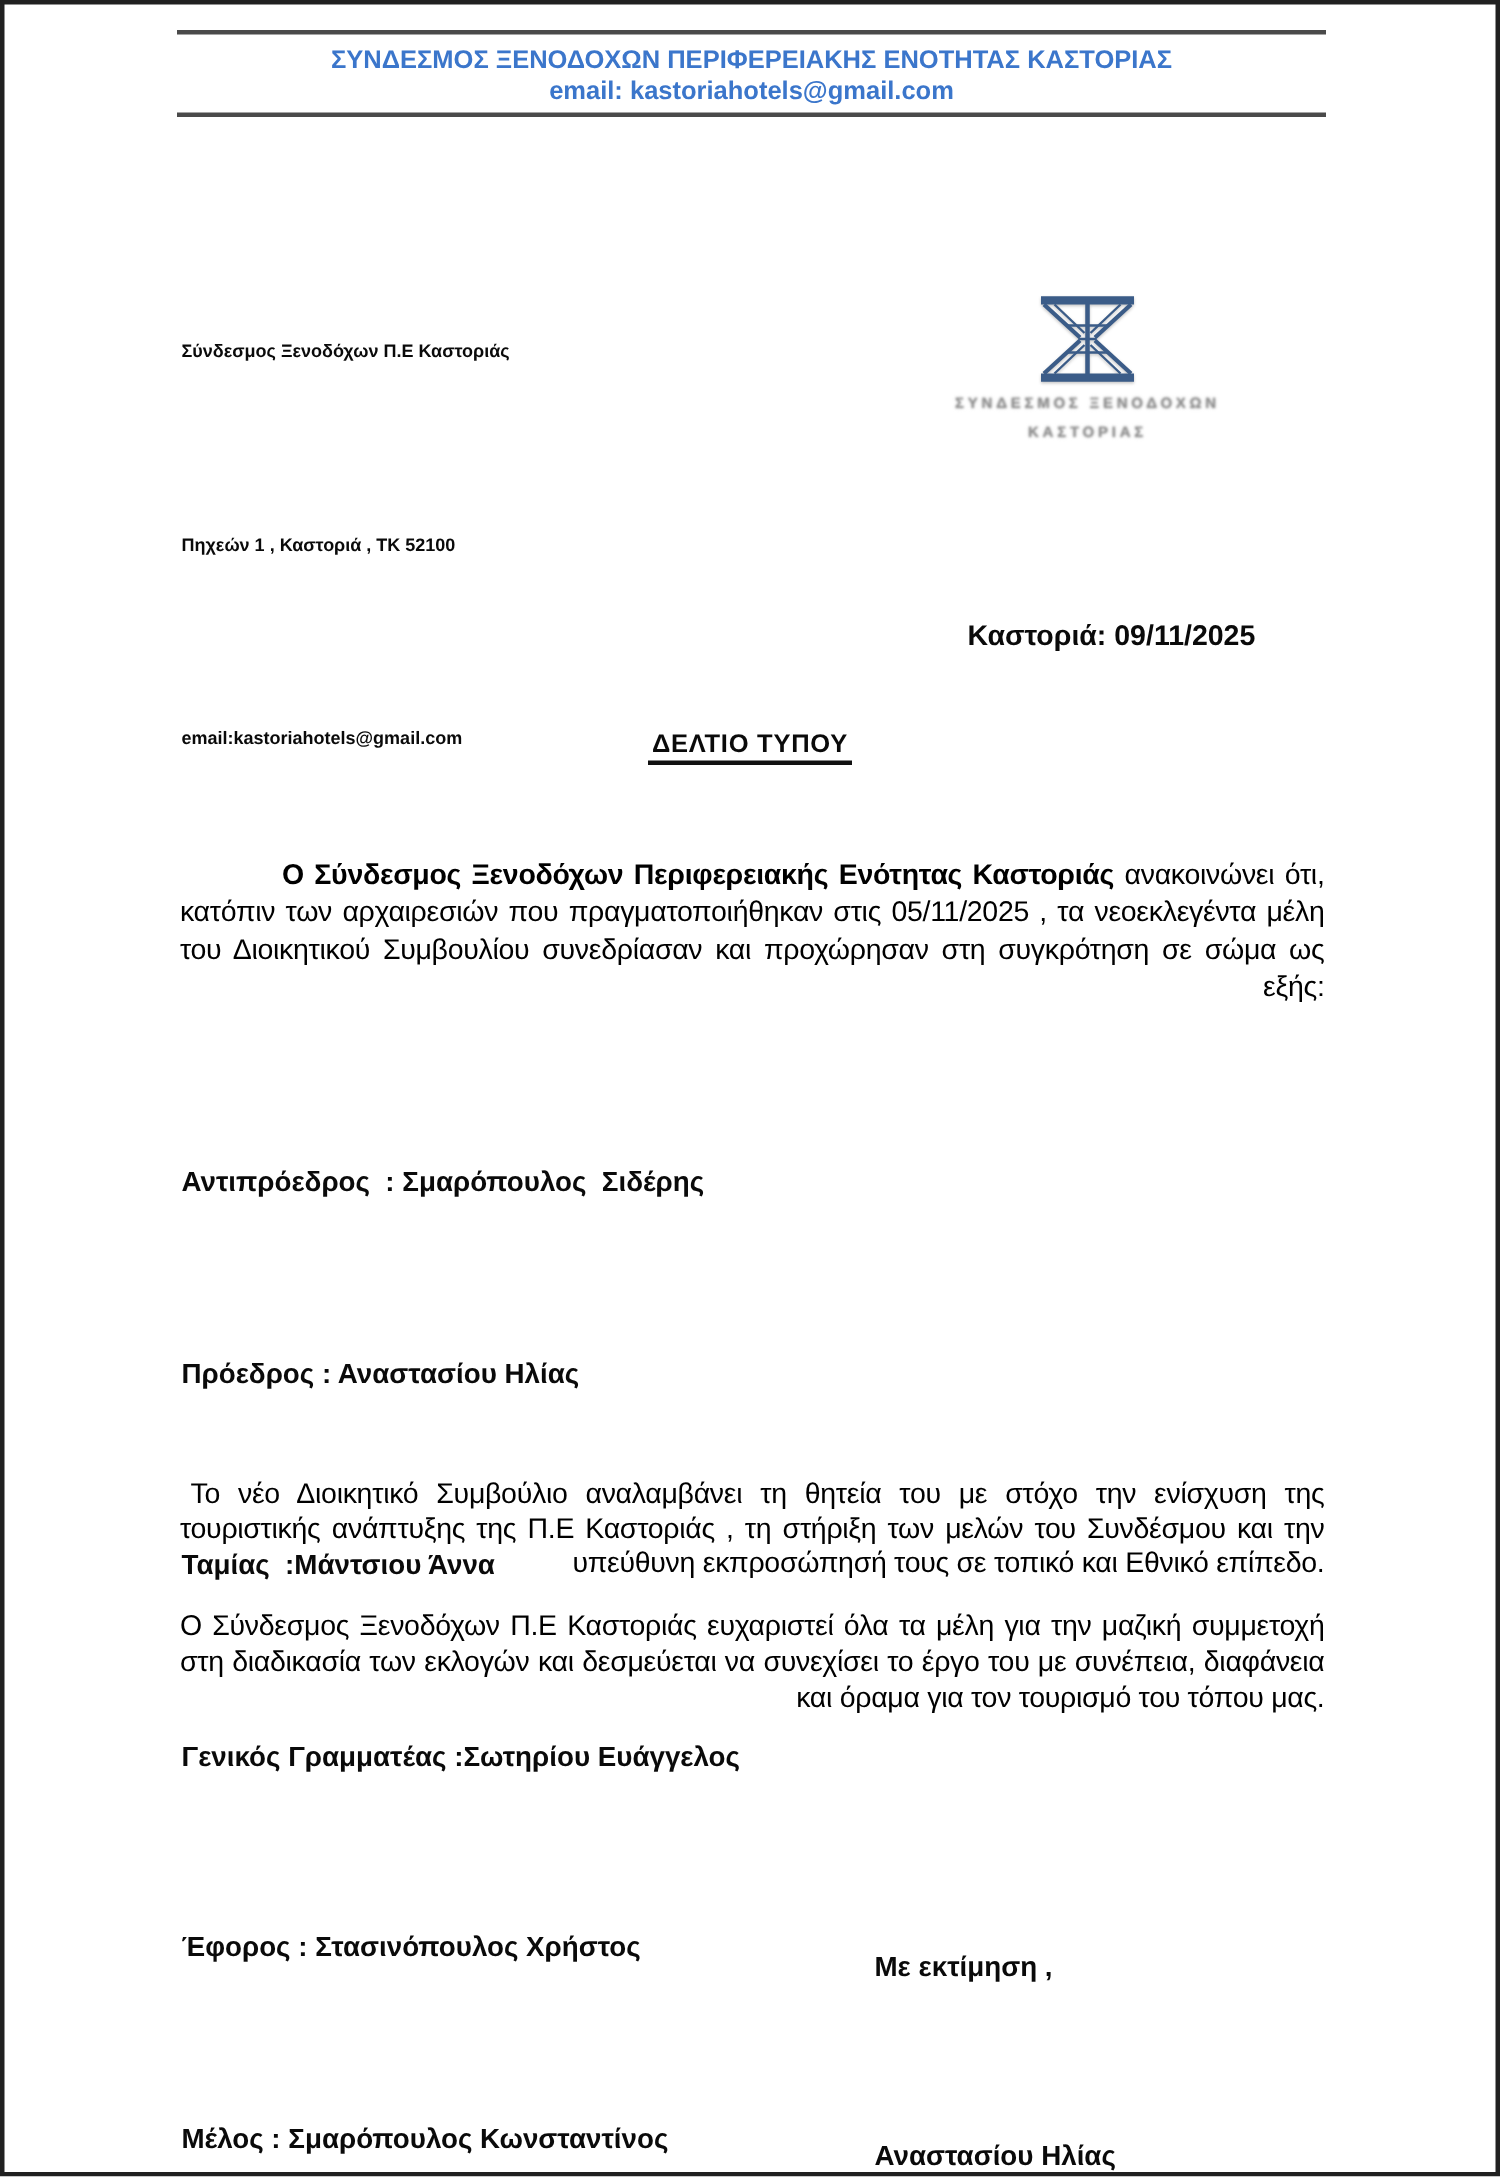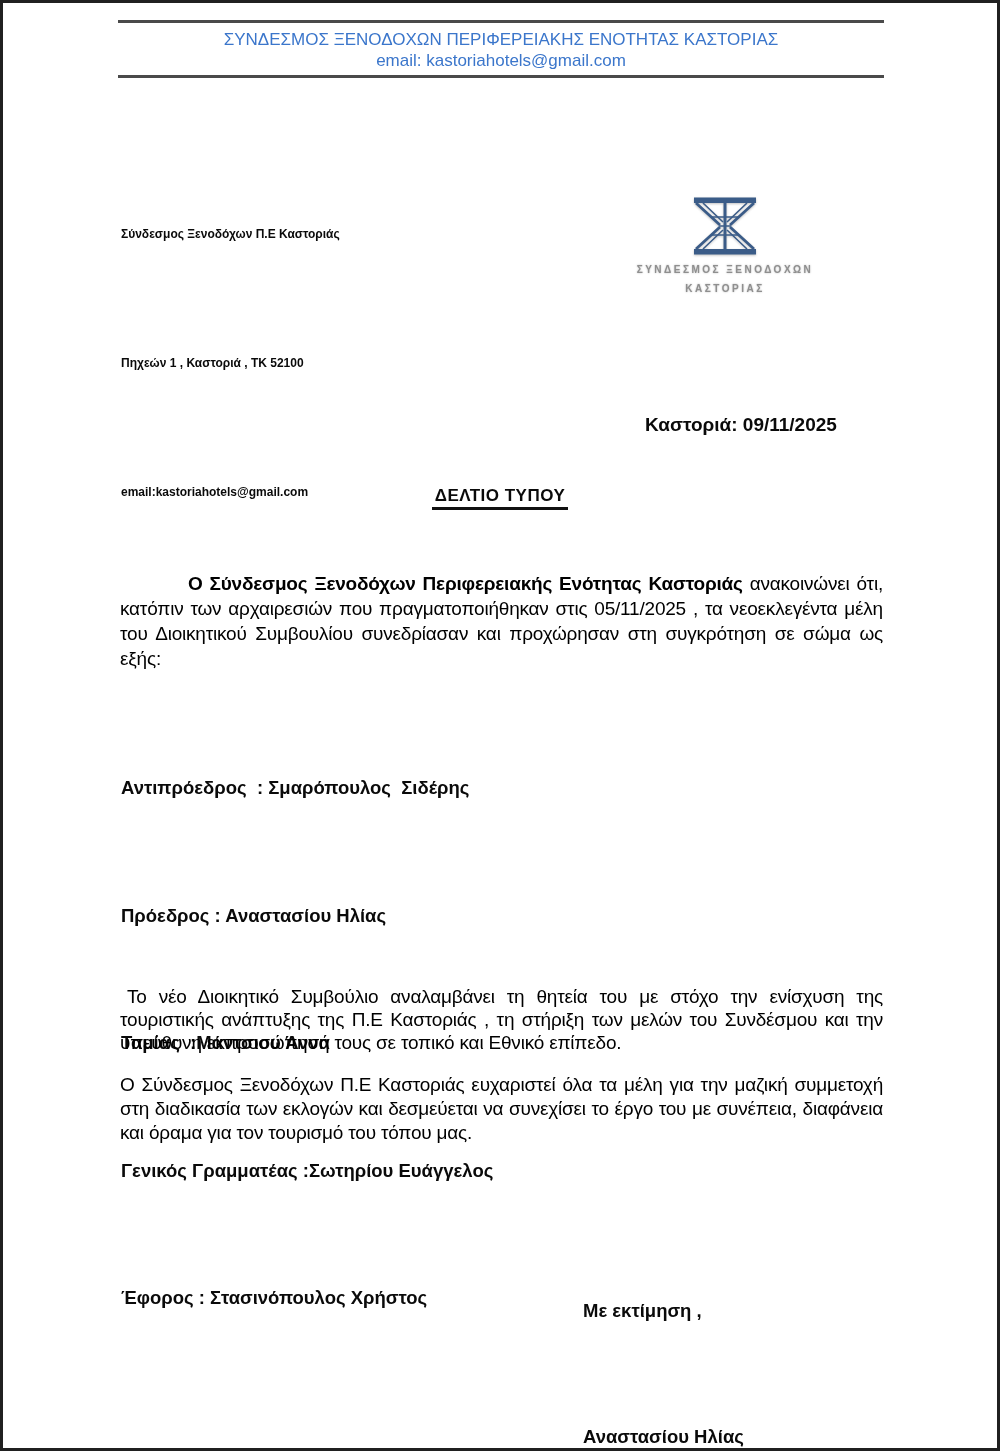--- a/index.html
+++ b/index.html
@@ -15,41 +15,41 @@
     position:relative;width:1000px;height:1451px;box-sizing:border-box;
     background:#fff;border:3px solid var(--page-border);
     font-family:"Liberation Sans",sans-serif;color:var(--ink);overflow:hidden;
   }
   
   .letterhead{
     position:absolute;top:17px;left:115px;right:113px;
     border-top:3px solid var(--rule);border-bottom:3px solid var(--rule);
     padding:6px 0 4px 0;text-align:center;
   }
-  .lh-line{font-weight:normal;font-size:17px;line-height:21px;color:var(--accent);}
+  .lh-line{font-weight:bold;font-size:17px;line-height:21px;color:var(--accent);}
   
   .sender{position:absolute;top:124px;left:118px;font-weight:bold;font-size:12px;line-height:43px;white-space:pre;}
   
   .logo{position:absolute;top:193px;left:589px;width:266px;text-align:center;}
   .logo svg{display:block;margin:0 auto 4px auto;filter:blur(0.4px) drop-shadow(0 1px 1px rgba(120,120,120,0.45));}
   .logo-text{font-weight:bold;font-size:10px;line-height:19px;letter-spacing:2.5px;color:var(--logo-gray);
     filter:blur(0.55px);text-shadow:0 0 2px #b5b5b5;}
   
   .dateline{position:absolute;top:411px;left:642px;font-weight:bold;font-size:19px;}
   
   .title-wrap{position:absolute;top:483px;left:0;width:100%;text-align:center;}
   .title-text{display:inline-block;font-weight:bold;font-size:17px;letter-spacing:0.5px;
     border-bottom:3px solid #111;padding:0 3px 1px 3px;}
   
   .para{position:absolute;left:117px;width:763px;font-size:19px;letter-spacing:-0.2px;color:#000;}
   .p1{top:568px;line-height:25px;}
   .p2{top:982px;line-height:23px;}
   .p3{top:1070px;line-height:24px;}
   .pline{text-align:justify;text-align-last:justify;text-justify:inter-word;}
-  .pline-last{text-align:left;}
+  .pline-last{text-align:right;}
   .indent-big{padding-left:68px;}
   .indent-small{padding-left:7px;}
   .para b{letter-spacing:-0.2px;}
   
   .board{position:absolute;top:679px;left:118px;font-weight:bold;font-size:18.5px;line-height:42.5px;white-space:pre;}
   
   .closing{position:absolute;top:1203px;left:580px;font-weight:bold;font-size:18.5px;line-height:42px;white-space:pre;}
 </style>
 </head>
 <body>
@@ -94,20 +94,21 @@
     <div class="pline">του Διοικητικού Συμβουλίου συνεδρίασαν και προχώρησαν στη συγκρότηση σε σώμα ως</div>
     <div class="pline-last">εξής:</div>
   </div>
 
   <div class="board">
     <div>Αντιπρόεδρος  : Σμαρόπουλος  Σιδέρης</div>
     <div>Πρόεδρος : Αναστασίου Ηλίας</div>
     <div>Ταμίας  :Μάντσιου Άννα</div>
     <div>Γενικός Γραμματέας :Σωτηρίου Ευάγγελος</div>
     <div>Έφορος : Στασινόπουλος Χρήστος</div>
+    <div>Μέλος : Σμαρόπουλος Κωνσταντίνος</div>
   </div>
 
   <div class="para p2">
     <div class="pline indent-small">Το νέο Διοικητικό Συμβούλιο αναλαμβάνει τη θητεία του με στόχο την ενίσχυση της</div>
     <div class="pline">τουριστικής ανάπτυξης της Π.Ε Καστοριάς , τη στήριξη των μελών του Συνδέσμου και την</div>
     <div class="pline-last">υπεύθυνη εκπροσώπησή τους σε τοπικό και Εθνικό επίπεδο.</div>
   </div>
 
   <div class="para p3">
     <div class="pline">Ο Σύνδεσμος Ξενοδόχων Π.Ε Καστοριάς ευχαριστεί όλα τα μέλη για την μαζική συμμετοχή</div>

